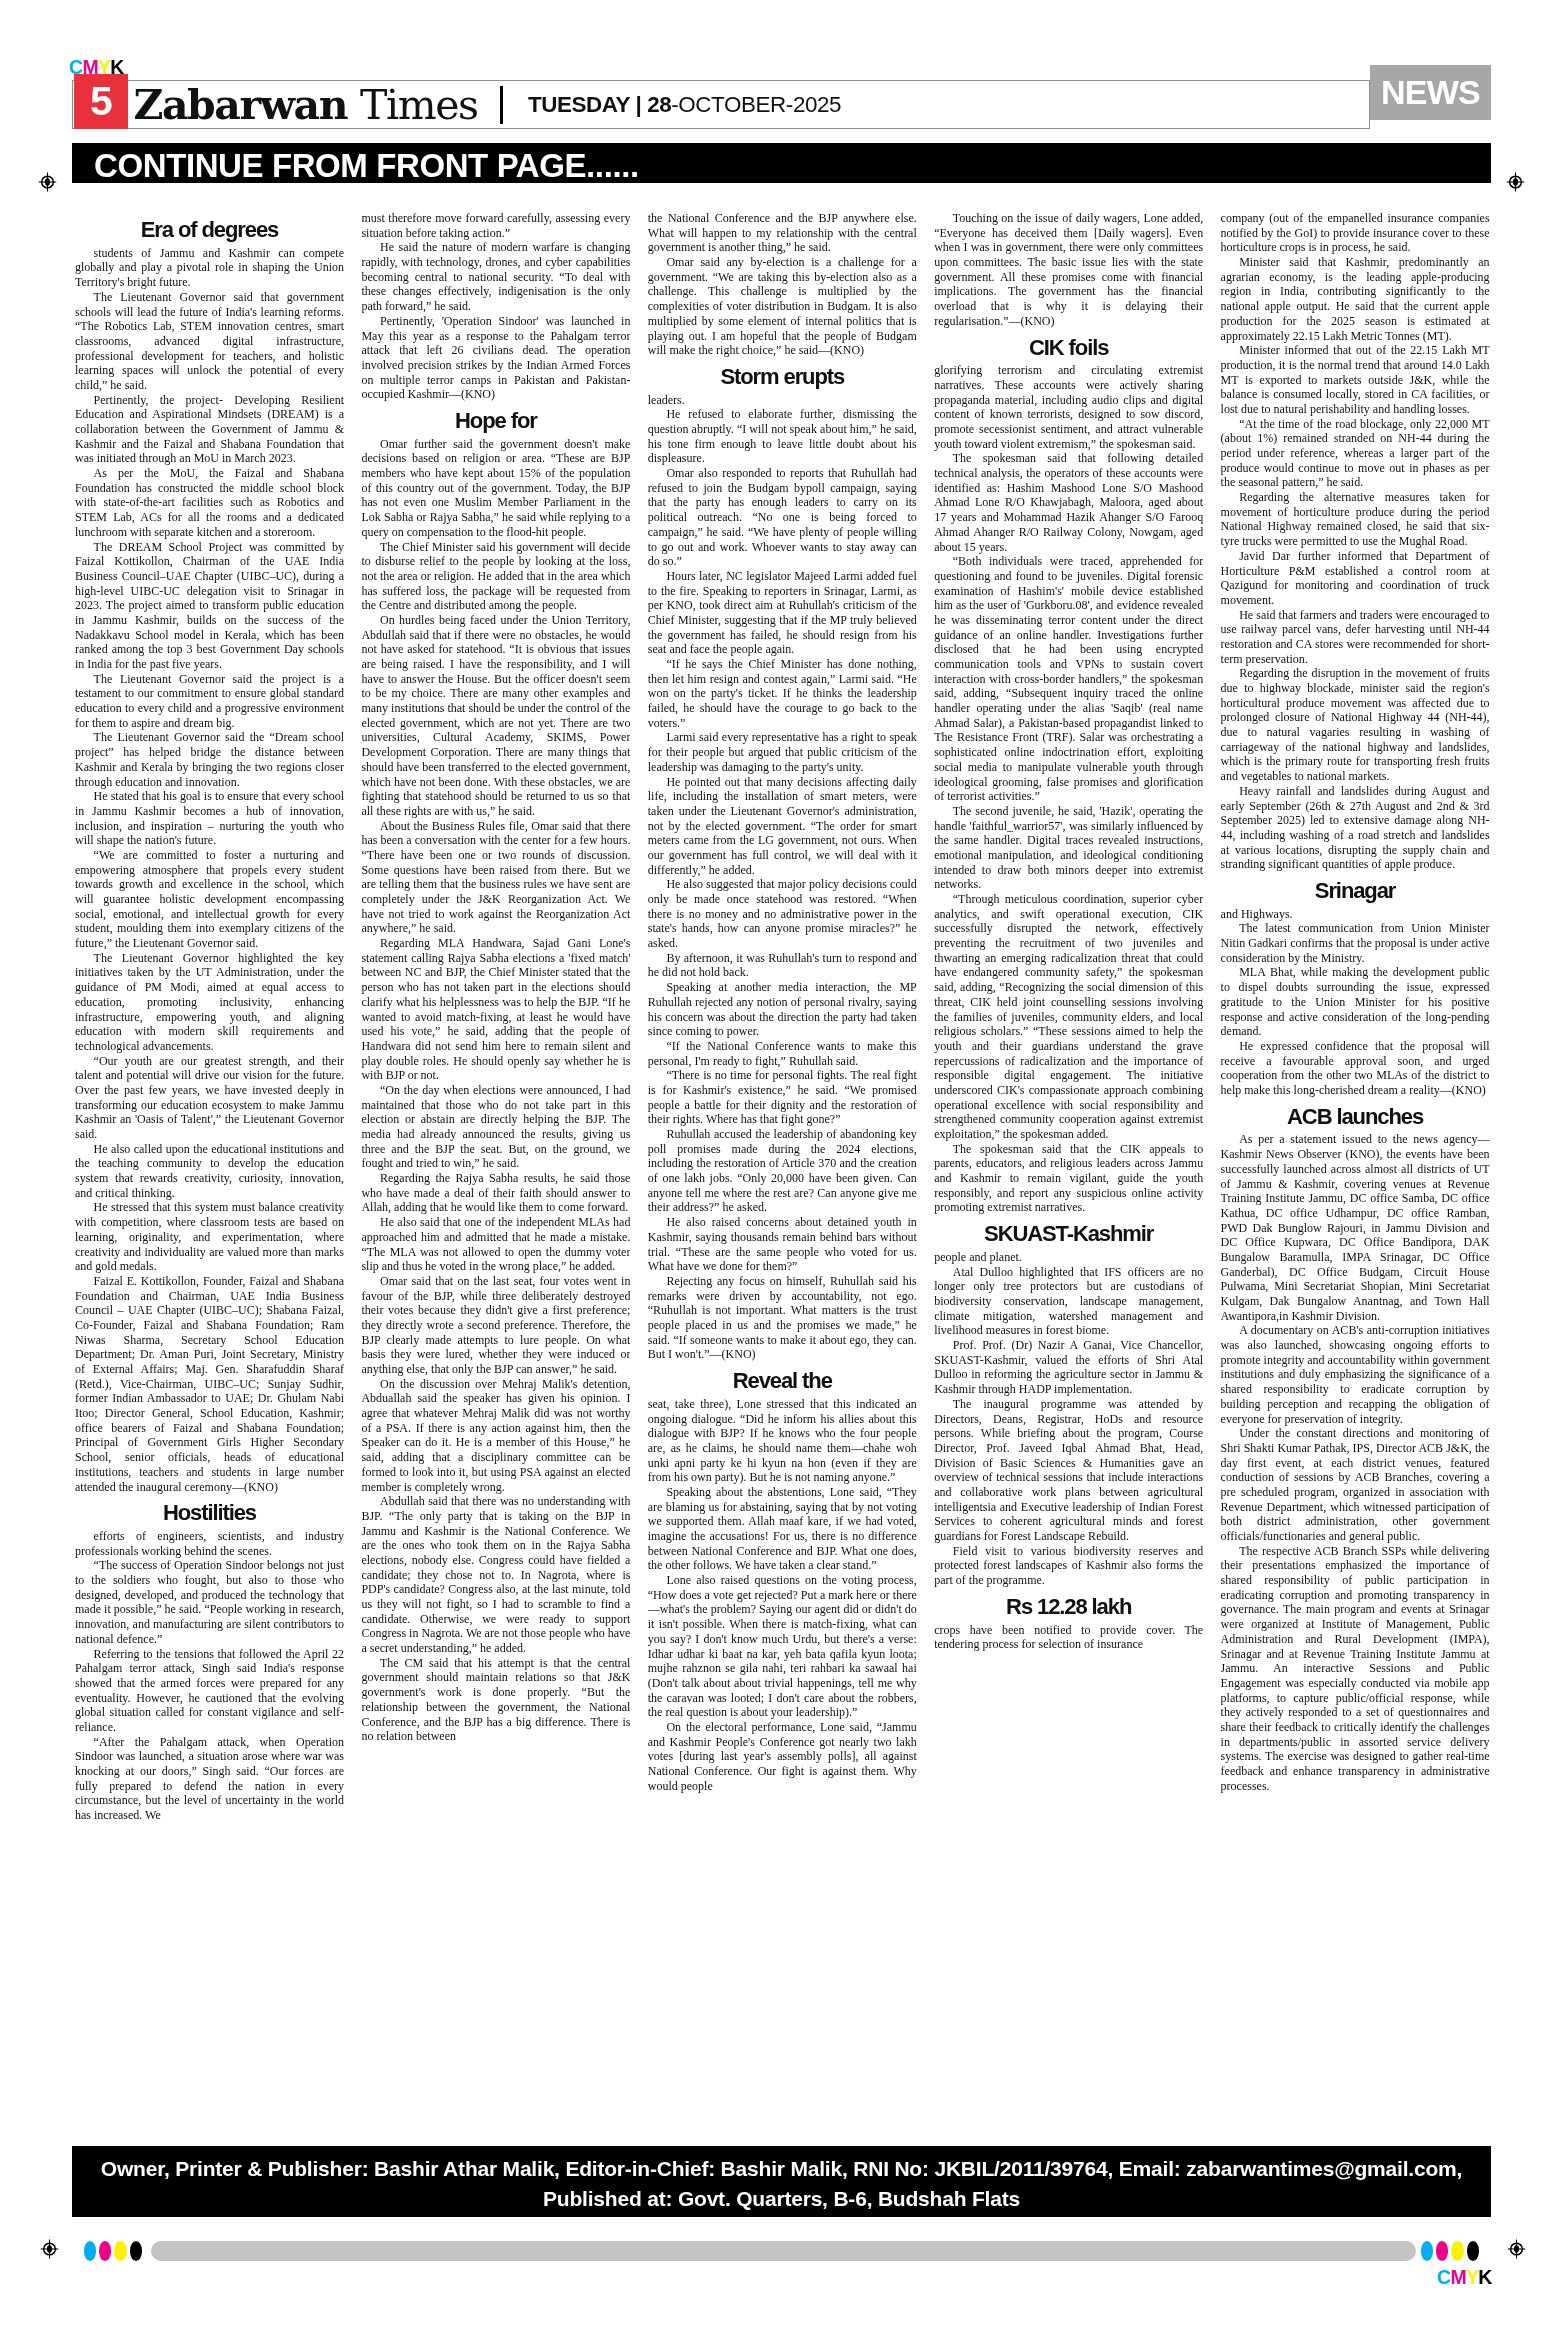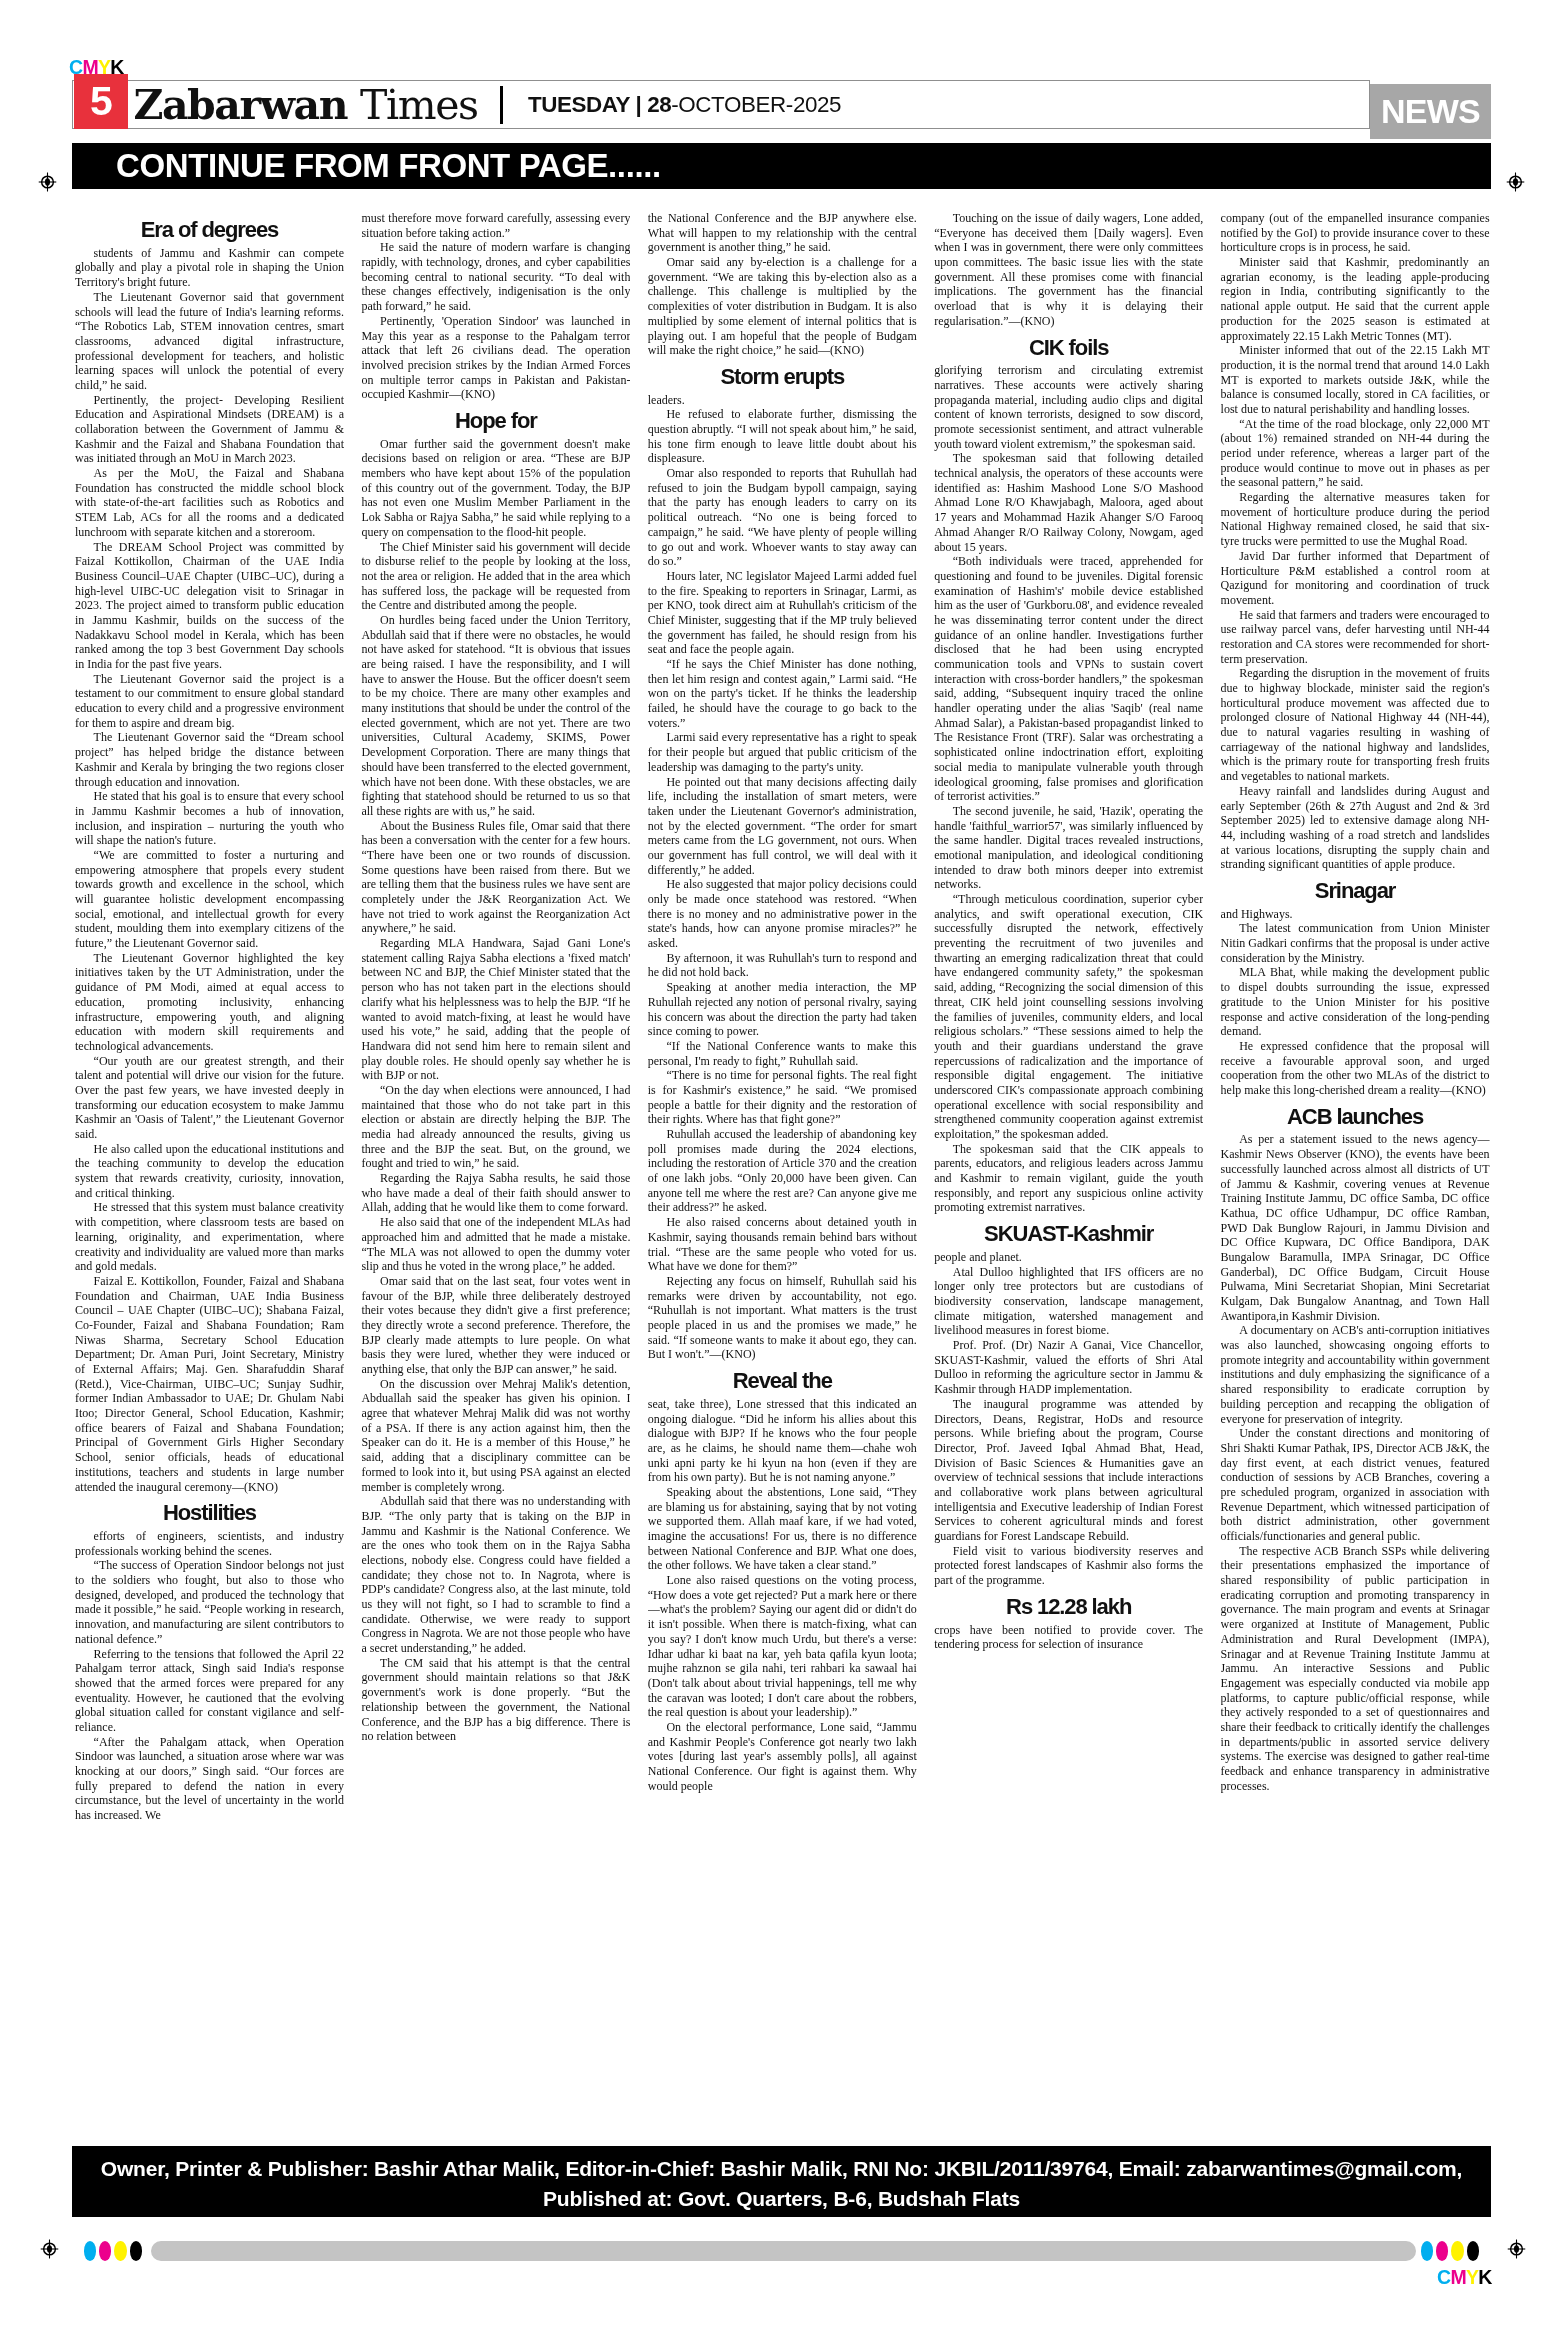--- a/index.html
+++ b/index.html
@@ -15,23 +15,23 @@
   .graybar{position:absolute;background:#c4c4c4;border-radius:10px;height:19.5px;}
 
   
   .masthead{position:absolute;left:72px;top:80px;width:1298px;height:49px;background:#fff;border:1.4px solid #8f8f8f;box-sizing:border-box;display:flex;align-items:center;}
   .pagenum{width:54px;height:55px;margin:-5.8px 0 0 1.4px;background:#e8313c;color:#fff;font-family:"Liberation Sans",sans-serif;font-weight:bold;font-size:41px;display:flex;align-items:center;justify-content:center;}
   .papername{font-family:"DejaVu Serif",serif;font-weight:bold;font-size:41px;letter-spacing:-1.4px;margin-left:5px;white-space:nowrap;}
   .papername .light{font-weight:normal;}
   .mast-div{width:3.6px;height:38px;background:#000;margin:0 24.6px 0 22px;}
   .mast-date{font-family:"Liberation Sans",sans-serif;font-size:22.4px;letter-spacing:-0.4px;white-space:nowrap;}
   .mast-date b{font-weight:bold;}
-  .newsbox{position:absolute;left:1370px;top:84px;width:121px;height:55px;background:#a7a7a7;color:#fff;font-family:"Liberation Sans",sans-serif;font-weight:bold;font-size:34px;display:flex;align-items:center;justify-content:center;letter-spacing:-0.7px;}
-
-  .banner{position:absolute;left:72px;top:143px;width:1419px;height:46px;background:#000;color:#fff;font-family:"Liberation Sans",sans-serif;font-weight:bold;font-size:33px;line-height:46px;padding-left:44px;letter-spacing:-0.4px;box-sizing:border-box;}
+  .newsbox{position:absolute;left:1370px;top:65px;width:121px;height:55px;background:#a7a7a7;color:#fff;font-family:"Liberation Sans",sans-serif;font-weight:bold;font-size:34px;display:flex;align-items:center;justify-content:center;letter-spacing:-0.7px;}
+
+  .banner{position:absolute;left:72px;top:143px;width:1419px;height:40px;background:#000;color:#fff;font-family:"Liberation Sans",sans-serif;font-weight:bold;font-size:33px;line-height:46px;padding-left:22px;letter-spacing:-0.4px;box-sizing:border-box;}
 
   
   .columns{position:absolute;left:75px;top:211px;width:1416px;height:1915px;display:flex;gap:17.4px;overflow:hidden;}
   .col{width:269px;flex:0 0 269px;height:1915px;overflow:hidden;}
   .para{margin:0;font-size:12px;line-height:1.225;text-align:justify;text-indent:1.55em;}
   .para.cont{text-indent:0;}
   .headline{font-family:"Liberation Sans",sans-serif;font-weight:bold;font-size:22px;letter-spacing:-1.1px;text-align:center;line-height:1.06;margin:7.2px 0 4.3px;white-space:nowrap;}
 
   
   .footerbar{position:absolute;left:72px;top:2146px;width:1419px;height:71px;background:#000;color:#fff;font-family:"Liberation Sans",sans-serif;font-weight:bold;font-size:21px;text-align:center;box-sizing:border-box;padding-top:8px;line-height:1.42;letter-spacing:-0.2px;}

